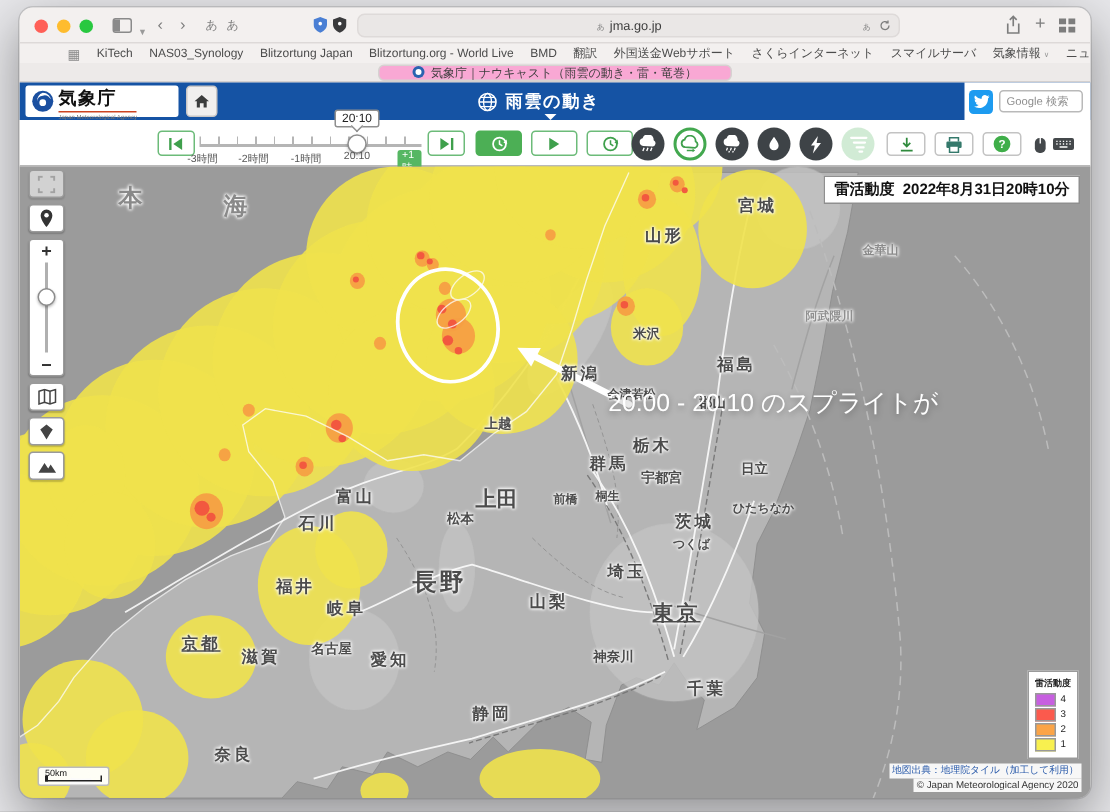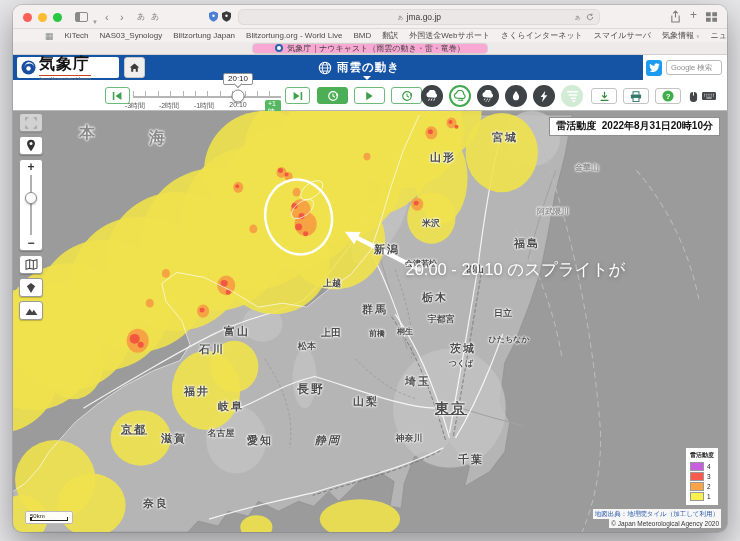--- a/index.html
+++ b/index.html
@@ -29,21 +29,21 @@
   
   .tabbar { height:13px; background:#edeae9; border-bottom:1px solid #d3cfce; display:flex; justify-content:center; align-items:center; }
   .tab { display:flex; align-items:center; gap:4px; background:#f9a8d4; border:1px solid #d6d2d1;
          border-radius:4px; height:11px; padding:0 22px; font-size:8px; color:#3f3f3f; }
   .fav { width:8px; height:8px; border-radius:50%; background:#2a63b0; position:relative; }
   .fav::after{ content:""; position:absolute; left:2px; top:2px; width:4px; height:4px; border-radius:50%; background:#fff;}
   
   .jmahead { position:relative; height:25px; background:#1553a4; }
   .logobox { position:absolute; left:4px; top:2px; width:102px; height:21px; background:#fff; border-radius:2px;
              display:flex; align-items:center; padding-left:4px; gap:3px; }
-  .logotxt b { font-size:16px; color:#111; letter-spacing:1px; }
+  .logotxt b { font-size:12px; color:#111; letter-spacing:1px; }
   .logotxt .en { display:block; font-size:4px; color:#777; border-top:1px solid #c42; line-height:4px; padding-top:1px; }
   .homebtn { position:absolute; left:111px; top:2px; width:21px; height:21px; background:#f1efee;
              border:1px solid #cac7c6; border-radius:3px; display:flex; align-items:center; justify-content:center; }
   .centitle { position:absolute; left:305px; top:0; height:100%; display:flex; align-items:center; gap:5px; color:#fff; }
   .centitle b { font-size:11.5px; letter-spacing:1px; }
   .caret { position:absolute; left:350px; bottom:0px; width:0; height:0; border-left:4px solid transparent;
            border-right:4px solid transparent; border-top:4px solid #fff; }
   .headright { position:absolute; right:0; top:0; height:100%; width:84px; background:#fff;
                display:flex; align-items:center; gap:4px; padding-left:3px; }
   .twbtn { width:16px; height:16px; background:#1d9bf0; border-radius:3px; display:flex; align-items:center; justify-content:center; }
@@ -441,47 +441,47 @@
     </svg>
 
     <div id="maplabels">
         <span class="mlabel" style="left: 75px; top: 22px; font-size: 16px; color: rgb(137, 137, 137); letter-spacing: 2px; font-family: &quot;DejaVu Serif&quot;, serif;">本</span>
         <span class="mlabel" style="left: 145px; top: 27px; font-size: 16px; color: rgb(137, 137, 137); letter-spacing: 2px; font-family: &quot;DejaVu Serif&quot;, serif;">海</span>
         <span class="mlabel" style="left: 492px; top: 26px; font-size: 11px; color: rgb(76, 76, 76); letter-spacing: 2px;">宮城</span>
         <span class="mlabel" style="left: 430px; top: 46px; font-size: 11px; color: rgb(76, 76, 76); letter-spacing: 2px;">山形</span>
         <span class="mlabel" style="left: 574px; top: 56px; font-size: 8px; color: rgb(138, 138, 138);">金華山</span>
         <span class="mlabel" style="left: 418px; top: 112px; font-size: 9px; color: rgb(76, 76, 76);">米沢</span>
         <span class="mlabel" style="left: 374px; top: 138px; font-size: 11px; color: rgb(76, 76, 76); letter-spacing: 2px;">新潟</span>
-        <span class="mlabel" style="left: 478px; top: 132px; font-size: 11px; color: rgb(76, 76, 76); letter-spacing: 2px; margin-left: 36px;">福島</span>
+        <span class="mlabel" style="left: 478px; top: 132px; font-size: 11px; color: rgb(76, 76, 76); letter-spacing: 2px;">福島</span>
         <span class="mlabel" style="left: 408px; top: 152px; font-size: 8px; color: rgb(76, 76, 76);">会津若松</span>
         <span class="mlabel" style="left: 462px; top: 158px; font-size: 9px; color: rgb(76, 76, 76);">郡山</span>
         <span class="mlabel" style="left: 540px; top: 100px; font-size: 8px; color: rgb(143, 143, 143);">阿武隈川</span>
         <span class="mlabel" style="left: 490px; top: 202px; font-size: 9px; color: rgb(76, 76, 76);">日立</span>
         <span class="mlabel" style="left: 422px; top: 186px; font-size: 11px; color: rgb(76, 76, 76); letter-spacing: 2px;">栃木</span>
         <span class="mlabel" style="left: 428px; top: 208px; font-size: 9px; color: rgb(76, 76, 76);">宇都宮</span>
-        <span class="mlabel" style="left: 362px; top: 198px; font-size: 11px; color: rgb(76, 76, 76); letter-spacing: 2px;">群馬</span>
+        <span class="mlabel" style="left: 393px; top: 198px; font-size: 11px; color: rgb(76, 76, 76); letter-spacing: 2px;">群馬</span>
         <span class="mlabel" style="left: 364px; top: 222px; font-size: 8px; color: rgb(76, 76, 76);">前橋</span>
         <span class="mlabel" style="left: 392px; top: 220px; font-size: 8px; color: rgb(76, 76, 76);">桐生</span>
         <span class="mlabel" style="left: 450px; top: 237px; font-size: 11px; color: rgb(76, 76, 76); letter-spacing: 2px;">茨城</span>
         <span class="mlabel" style="left: 448px; top: 252px; font-size: 8px; color: rgb(76, 76, 76);">つくば</span>
         <span class="mlabel" style="left: 496px; top: 228px; font-size: 8px; color: rgb(76, 76, 76);">ひたちなか</span>
         <span class="mlabel" style="left: 405px; top: 270px; font-size: 11px; color: rgb(76, 76, 76); letter-spacing: 2px;">埼玉</span>
         <span class="mlabel" style="left: 438px; top: 298px; font-size: 14px; color: rgb(76, 76, 76); letter-spacing: 2px; text-decoration: underline;">東京</span>
         <span class="mlabel" style="left: 458px; top: 348px; font-size: 11px; color: rgb(76, 76, 76); letter-spacing: 2px;">千葉</span>
         <span class="mlabel" style="left: 396px; top: 327px; font-size: 9px; color: rgb(76, 76, 76);">神奈川</span>
         <span class="mlabel" style="left: 353px; top: 290px; font-size: 11px; color: rgb(76, 76, 76); letter-spacing: 2px;">山梨</span>
-        <span class="mlabel" style="left: 315px; top: 329px; font-size: 11px; color: rgb(76, 76, 76); letter-spacing: 2px; font-style: italic;">静岡</span>
+        <span class="mlabel" style="left: 315px; top: 365px; font-size: 11px; color: rgb(76, 76, 76); letter-spacing: 2px;">静岡</span>
         <span class="mlabel" style="left: 247px; top: 329px; font-size: 11px; color: rgb(76, 76, 76); letter-spacing: 2px;">愛知</span>
         <span class="mlabel" style="left: 224px; top: 220px; font-size: 11px; color: rgb(76, 76, 76); letter-spacing: 2px;">富山</span>
         <span class="mlabel" style="left: 199px; top: 238px; font-size: 11px; color: rgb(76, 76, 76); letter-spacing: 2px;">石川</span>
         <span class="mlabel" style="left: 184px; top: 280px; font-size: 11px; color: rgb(76, 76, 76); letter-spacing: 2px;">福井</span>
         <span class="mlabel" style="left: 218px; top: 295px; font-size: 11px; color: rgb(76, 76, 76); letter-spacing: 2px;">岐阜</span>
-        <span class="mlabel" style="left: 298px; top: 278px; font-size: 12px; color: rgb(76, 76, 76); letter-spacing: 2px;">長野</span>
+        <span class="mlabel" style="left: 280px; top: 278px; font-size: 16px; color: rgb(76, 76, 76); letter-spacing: 2px;">長野</span>
         <span class="mlabel" style="left: 294px; top: 235px; font-size: 9px; color: rgb(76, 76, 76);">松本</span>
-        <span class="mlabel" style="left: 318px; top: 222px; font-size: 10px; color: rgb(76, 76, 76); text-align: right;">上田</span>
+        <span class="mlabel" style="left: 318px; top: 222px; font-size: 14px; color: rgb(76, 76, 76); text-align: right;">上田</span>
         <span class="mlabel" style="left: 319px; top: 172px; font-size: 9px; color: rgb(76, 76, 76);">上越</span>
         <span class="mlabel" style="left: 161px; top: 327px; font-size: 11px; color: rgb(76, 76, 76); letter-spacing: 2px;">滋賀</span>
         <span class="mlabel" style="left: 121px; top: 318px; font-size: 11px; color: rgb(76, 76, 76); letter-spacing: 2px; text-decoration: underline;">京都</span>
         <span class="mlabel" style="left: 143px; top: 392px; font-size: 11px; color: rgb(76, 76, 76); letter-spacing: 2px;">奈良</span>
         <span class="mlabel" style="left: 208px; top: 322px; font-size: 9px; color: rgb(76, 76, 76);">名古屋</span>
       </div>
 
     <div class="annot">
       <div>20:00 - 20:10 のスプライトが</div>
     </div>

